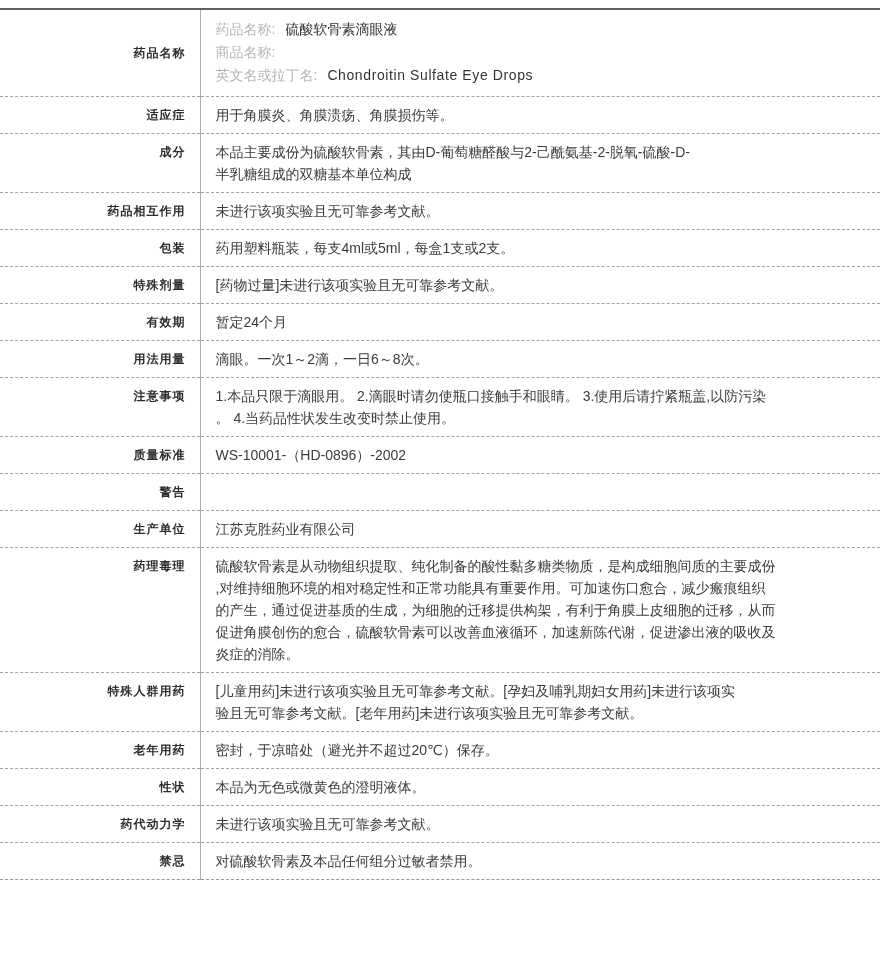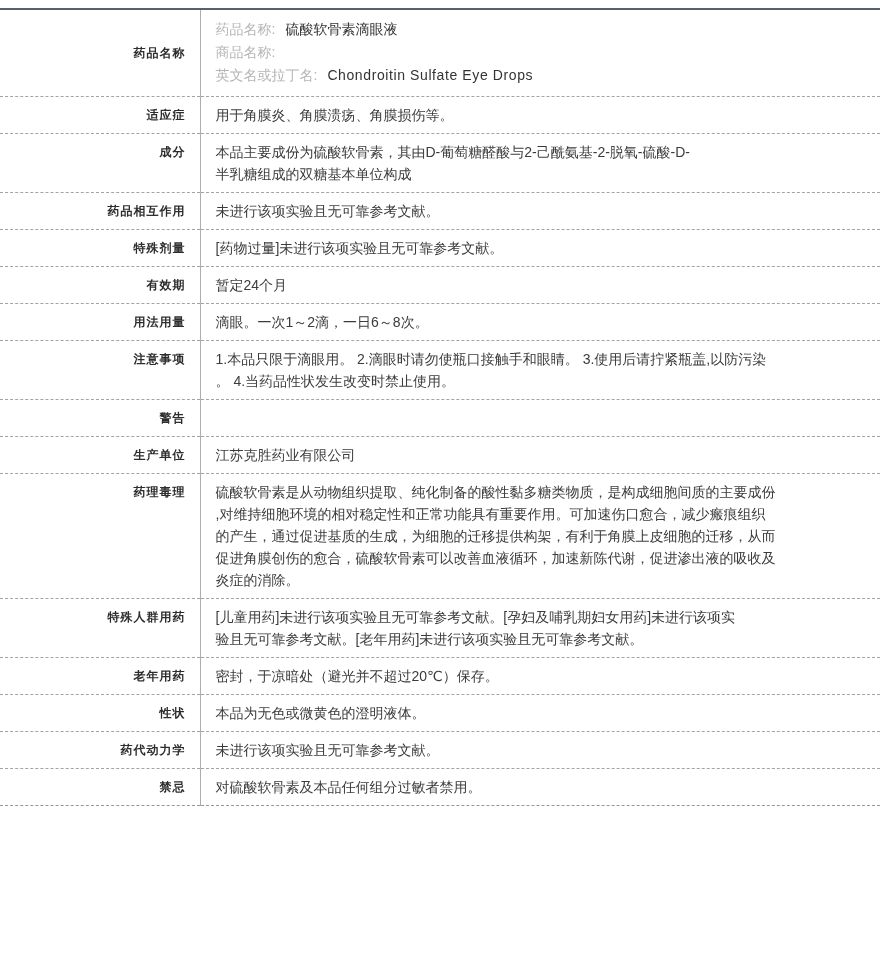--- a/index.html
+++ b/index.html
@@ -83,20 +83,24 @@
         <th class="label-cell">成分</th>
         <td class="value-cell">本品主要成份为硫酸软骨素，其由D-葡萄糖醛酸与2-己酰氨基-2-脱氧-硫酸-D-
 半乳糖组成的双糖基本单位构成</td>
       </tr>
 
       <tr class="row">
         <th class="label-cell">药品相互作用</th>
         <td class="value-cell">未进行该项实验且无可靠参考文献。</td>
       </tr>
 
+      <tr class="row">
+        <th class="label-cell">包装</th>
+        <td class="value-cell">药用塑料瓶装，每支4ml或5ml，每盒1支或2支。</td>
+      </tr>
 
       <tr class="row">
         <th class="label-cell">特殊剂量</th>
         <td class="value-cell">[药物过量]未进行该项实验且无可靠参考文献。</td>
       </tr>
 
       <tr class="row">
         <th class="label-cell">有效期</th>
         <td class="value-cell">暂定24个月</td>
       </tr>
@@ -106,20 +110,24 @@
         <td class="value-cell">滴眼。一次1～2滴，一日6～8次。</td>
       </tr>
 
       <tr class="row">
         <th class="label-cell">注意事项</th>
         <td class="value-cell">1.本品只限于滴眼用。 2.滴眼时请勿使瓶口接触手和眼睛。 3.使用后请拧紧瓶盖,以防污染
 。 4.当药品性状发生改变时禁止使用。</td>
       </tr>
 
 
+      <tr class="row">
+        <th class="label-cell">质量标准</th>
+        <td class="value-cell">WS-10001-（HD-0896）-2002</td>
+      </tr>
 
       <tr class="row">
         <th class="label-cell">警告</th>
         <td class="value-cell"></td>
       </tr>
 
       <tr class="row">
         <th class="label-cell">生产单位</th>
         <td class="value-cell">江苏克胜药业有限公司</td>
       </tr>

